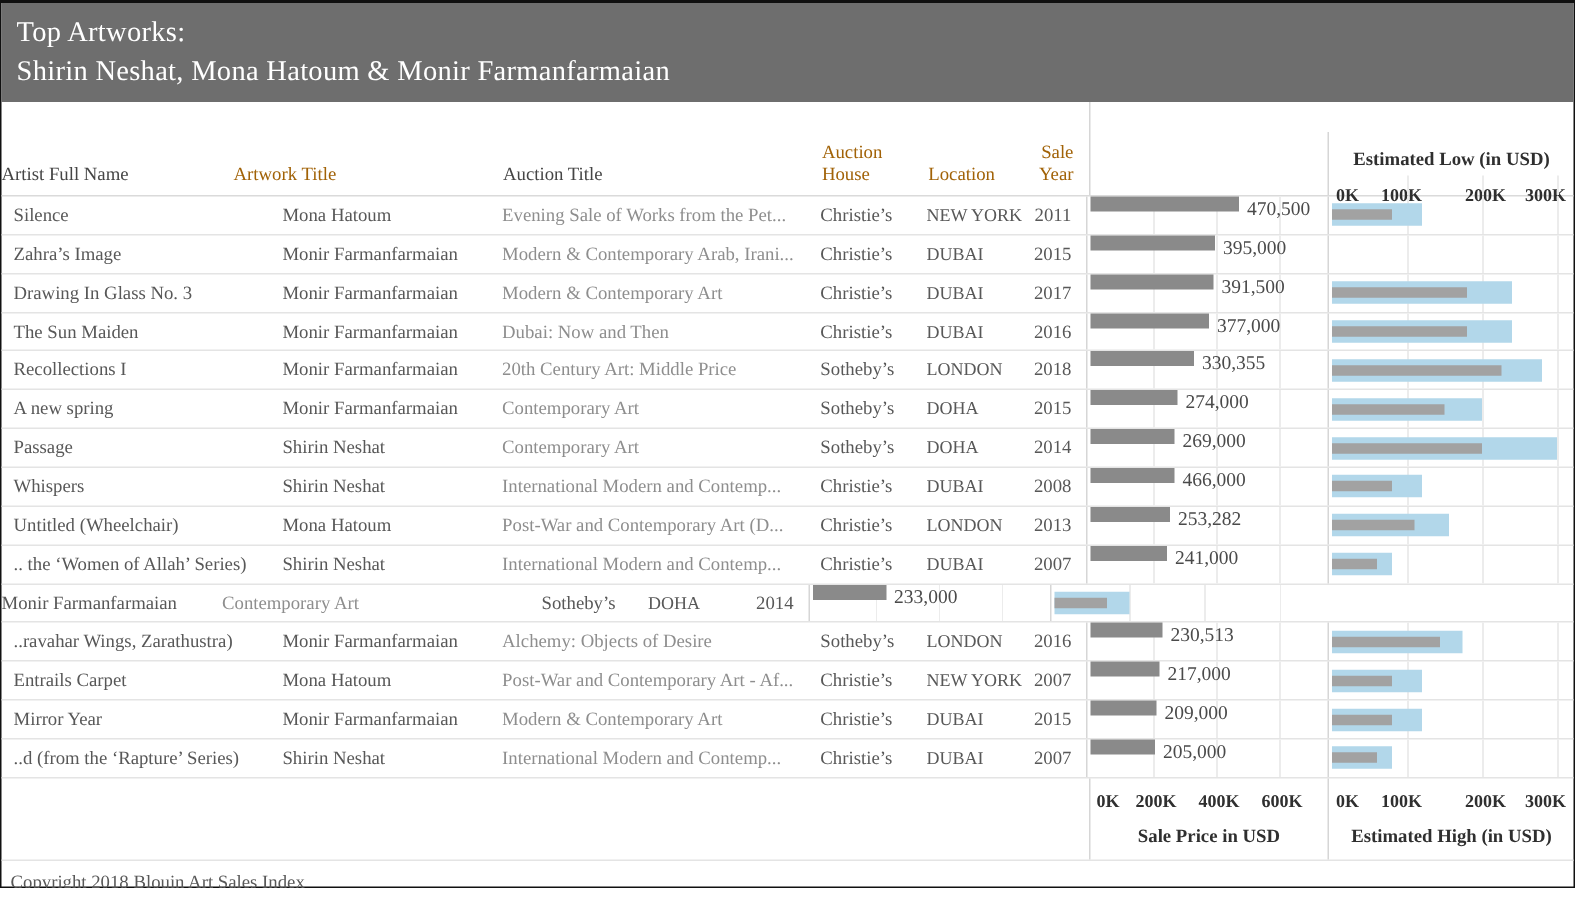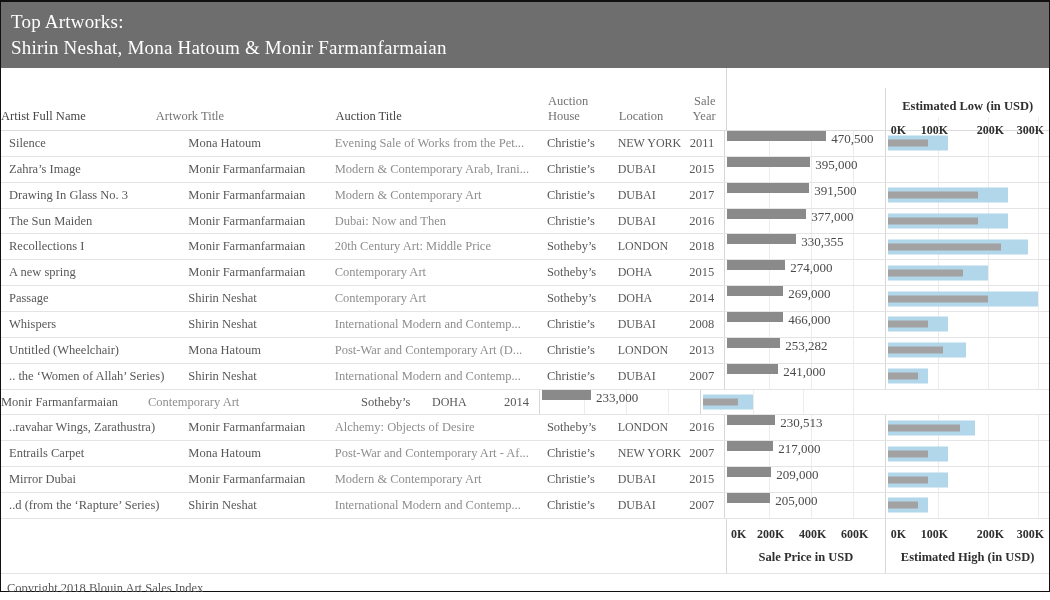--- a/index.html
+++ b/index.html
@@ -24,21 +24,21 @@
   .c5{width:65px;font-size:12px;}
   .c6{width:42px;text-align:right;padding-right:10px;}
   .c-sale{width:160px;border-left:1px solid #d6d6d6;height:100%;display:flex;align-items:flex-start;
     background:linear-gradient(90deg,transparent 0 44px,#ececec 44px 45px,transparent 45px 86px,#ececec 86px 87px,transparent 87px 128px,#ececec 128px 129px,transparent 129px 100%);}
   .c-est{width:164px;border-left:1px solid #d6d6d6;height:100%;position:relative;
     background:linear-gradient(90deg,transparent 0 52px,#ececec 52px 53px,transparent 53px 102px,#ececec 102px 103px,transparent 103px 152px,#ececec 152px 153px,transparent 153px 100%);}
 
   
   .headrow{flex:none;height:62px;display:flex;border-bottom:1px solid #dadada;}
   .hcell{display:flex;align-items:flex-end;padding-bottom:6px;font-size:12.5px;line-height:15px;
-    color:#737373;white-space:normal;overflow:hidden;}
+    color:#a16207;white-space:normal;overflow:hidden;}
   .hcell.c3,.hcell.c2{color:#454545;}
   .hcell.c6{justify-content:flex-end;text-align:right;}
   .h-sale{width:160px;border-left:1px solid #d6d6d6;box-sizing:border-box;}
   .h-est{width:164px;border-left:1px solid #d6d6d6;box-sizing:border-box;position:relative;background:none;margin-top:20px;}
   .h-est .ptitle{position:absolute;top:11px;left:0;right:0;text-align:center;
     font-size:12.5px;font-weight:700;color:#2f2f2f;}
   .tick{position:absolute;transform:translateX(-50%);font-size:12px;font-weight:700;color:#2f2f2f;}
   .h-est .tick{top:35px;}
   .gridstub{position:absolute;left:0;right:0;bottom:0;height:13px;
     background:linear-gradient(90deg,transparent 0 52px,#ececec 52px 53px,transparent 53px 102px,#ececec 102px 103px,transparent 103px 152px,#ececec 152px 153px,transparent 153px 100%);}
@@ -292,21 +292,21 @@
         <div class="c-sale">
           <div class="salebar" style="width: 46px; background: rgb(138, 138, 138);"></div>
           <span class="salelabel">217,000</span>
         </div>
         <div class="c-est">
           <div class="esthigh" style="width: 60px; background: rgb(178, 215, 234);"></div>
           <div class="estlow" style="width: 40px; background: rgb(162, 162, 162);"></div>
         </div>
       </div>
       <div class="row">
-        <div class="c c1">Mirror Dubai</div>
+        <div class="c c1">Mirror Year</div>
         <div class="c c2">Monir Farmanfarmaian</div>
         <div class="c c3">Modern &amp; Contemporary Art</div>
         <div class="c c4">Christie’s</div>
         <div class="c c5">DUBAI</div>
         <div class="c c6">2015</div>
         <div class="c-sale">
           <div class="salebar" style="width: 44px; background: rgb(138, 138, 138);"></div>
           <span class="salelabel">209,000</span>
         </div>
         <div class="c-est">

